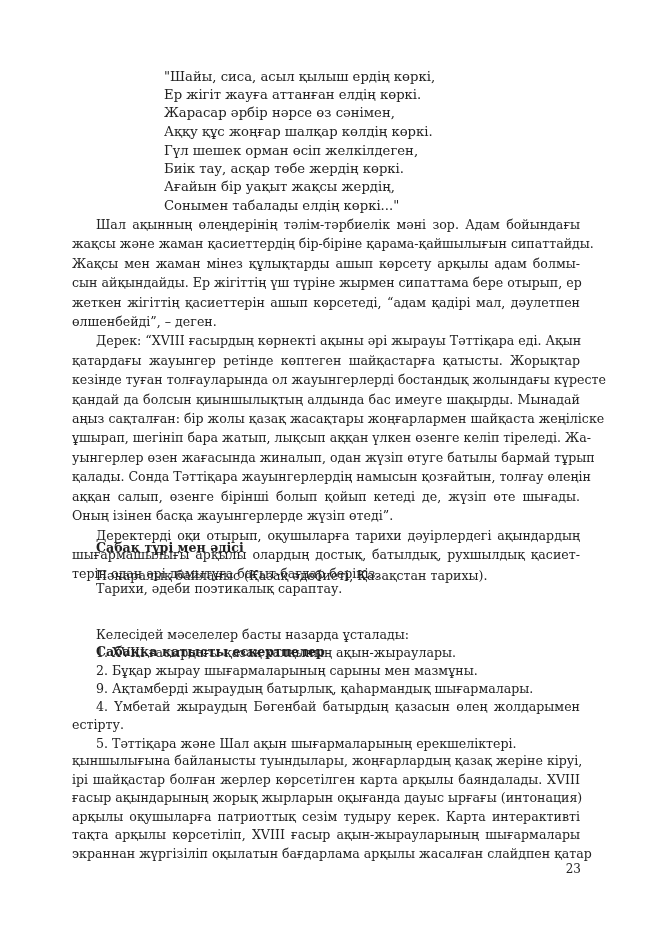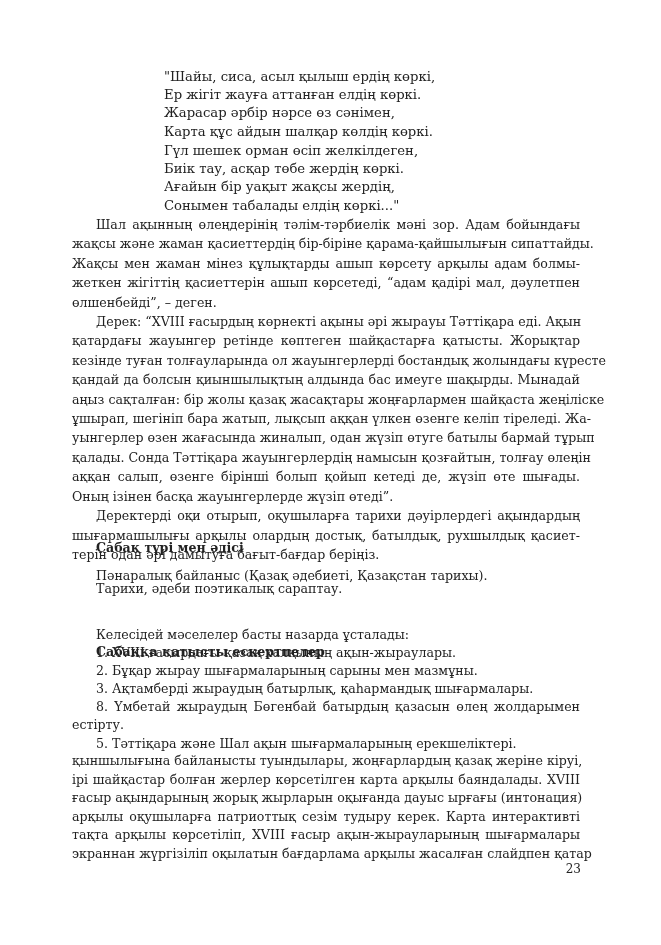--- a/index.html
+++ b/index.html
@@ -19,34 +19,35 @@
 </style>
 </head>
 <body>
 
 <div>
 
   <div class="poem p1">
     <div>"Шайы, сиса, асыл қылыш ердің көркі,</div>
     <div>Ер жігіт жауға аттанған елдің көркі.</div>
     <div>Жарасар әрбір нәрсе өз сәнімен,</div>
-    <div>Карта құс айдын шалқар көлдің көркі.</div>
+    <div>Аққу құс жоңғар шалқар көлдің көркі.</div>
   </div>
 
   <div class="poem p2">
     <div>Гүл шешек орман өсіп желкілдеген,</div>
     <div>Биік тау, асқар төбе жердің көркі.</div>
     <div>Ағайын бір уақыт жақсы жердің,</div>
     <div>Сонымен табалады елдің көркі..."</div>
   </div>
 
   <div class="body-text" style="top:215px;">
     <span class="line indent">Шал ақынның өлеңдерінің тәлім-тәрбиелік мәні зор. Адам бойындағы</span>
     <span class="line">жақсы және жаман қасиеттердің бір-біріне қарама-қайшылығын сипаттайды.</span>
     <span class="line">Жақсы мен жаман мінез құлықтарды ашып көрсету арқылы адам болмы-</span>
+    <span class="line">сын айқындайды. Ер жігіттің үш түріне жырмен сипаттама бере отырып, ер</span>
     <span class="line">жеткен жігіттің қасиеттерін ашып көрсетеді, “адам қадірі мал, дәулетпен</span>
     <span class="line last">өлшенбейді”, – деген.</span>
     <span class="line indent">Дерек: “XVIII ғасырдың көрнекті ақыны әрі жырауы Тәттіқара еді. Ақын</span>
     <span class="line">қатардағы жауынгер ретінде көптеген шайқастарға қатысты. Жорықтар</span>
     <span class="line">кезінде туған толғауларында ол жауынгерлерді бостандық жолындағы күресте</span>
     <span class="line">қандай да болсын қиыншылықтың алдында бас имеуге шақырды. Мынадай</span>
     <span class="line">аңыз сақталған: бір жолы қазақ жасақтары жоңғарлармен шайқаста жеңіліске</span>
     <span class="line">ұшырап, шегініп бара жатып, лықсып аққан үлкен өзенге келіп тіреледі. Жа-</span>
     <span class="line">уынгерлер өзен жағасында жиналып, одан жүзіп өтуге батылы бармай тұрып</span>
     <span class="line">қалады. Сонда Тәттіқара жауынгерлердің намысын қозғайтын, толғау өлеңін</span>
@@ -58,24 +59,24 @@
   </div>
 
   <div class="heading" style="top:540px;">Сабақ түрі мен әдісі</div>
   <div class="item" style="top:568px;">Пәнаралық байланыс (Қазақ әдебиеті, Қазақстан тарихы).</div>
   <div class="item" style="top:581px;">Тарихи, әдеби поэтикалық сараптау.</div>
 
   <div class="heading" style="top:604px;margin-top:40px;">Сабаққа қатысты ескертпелер</div>
   <div class="item" style="top:627px;">Келесідей мәселелер басты назарда ұсталады:</div>
   <div class="item" style="top:645px;">1. XVIII ғасырдағы қазақ халқының ақын-жыраулары.</div>
   <div class="item" style="top:663px;">2. Бұқар жырау шығармаларының сарыны мен мазмұны.</div>
-  <div class="item" style="top:681px;">3. Ақтамберді жыраудың батырлық, қаһармандық шығармалары.</div>
+  <div class="item" style="top:681px;">9. Ақтамберді жыраудың батырлық, қаһармандық шығармалары.</div>
 
   <div class="body-text" style="top:698px; line-height:18.3px;">
-    <span class="line indent">8. Үмбетай жыраудың Бөгенбай батырдың қазасын өлең жолдарымен</span>
+    <span class="line indent">4. Үмбетай жыраудың Бөгенбай батырдың қазасын өлең жолдарымен</span>
     <span class="line last">естірту.</span>
     <span class="line last indent">5. Тәттіқара және Шал ақын шығармаларының ерекшеліктері.</span>
   </div>
 
   <div class="body-text" style="top:752px; line-height:18.5px;">
     <span class="line">қыншылығына байланысты туындылары, жоңғарлардың қазақ жеріне кіруі,</span>
     <span class="line">ірі шайқастар болған жерлер көрсетілген карта арқылы баяндалады. XVIII</span>
     <span class="line">ғасыр ақындарының жорық жырларын оқығанда дауыс ырғағы (интонация)</span>
     <span class="line">арқылы оқушыларға патриоттық сезім тудыру керек. Карта интерактивті</span>
     <span class="line">тақта арқылы көрсетіліп, XVIII ғасыр ақын-жырауларының шығармалары</span>

